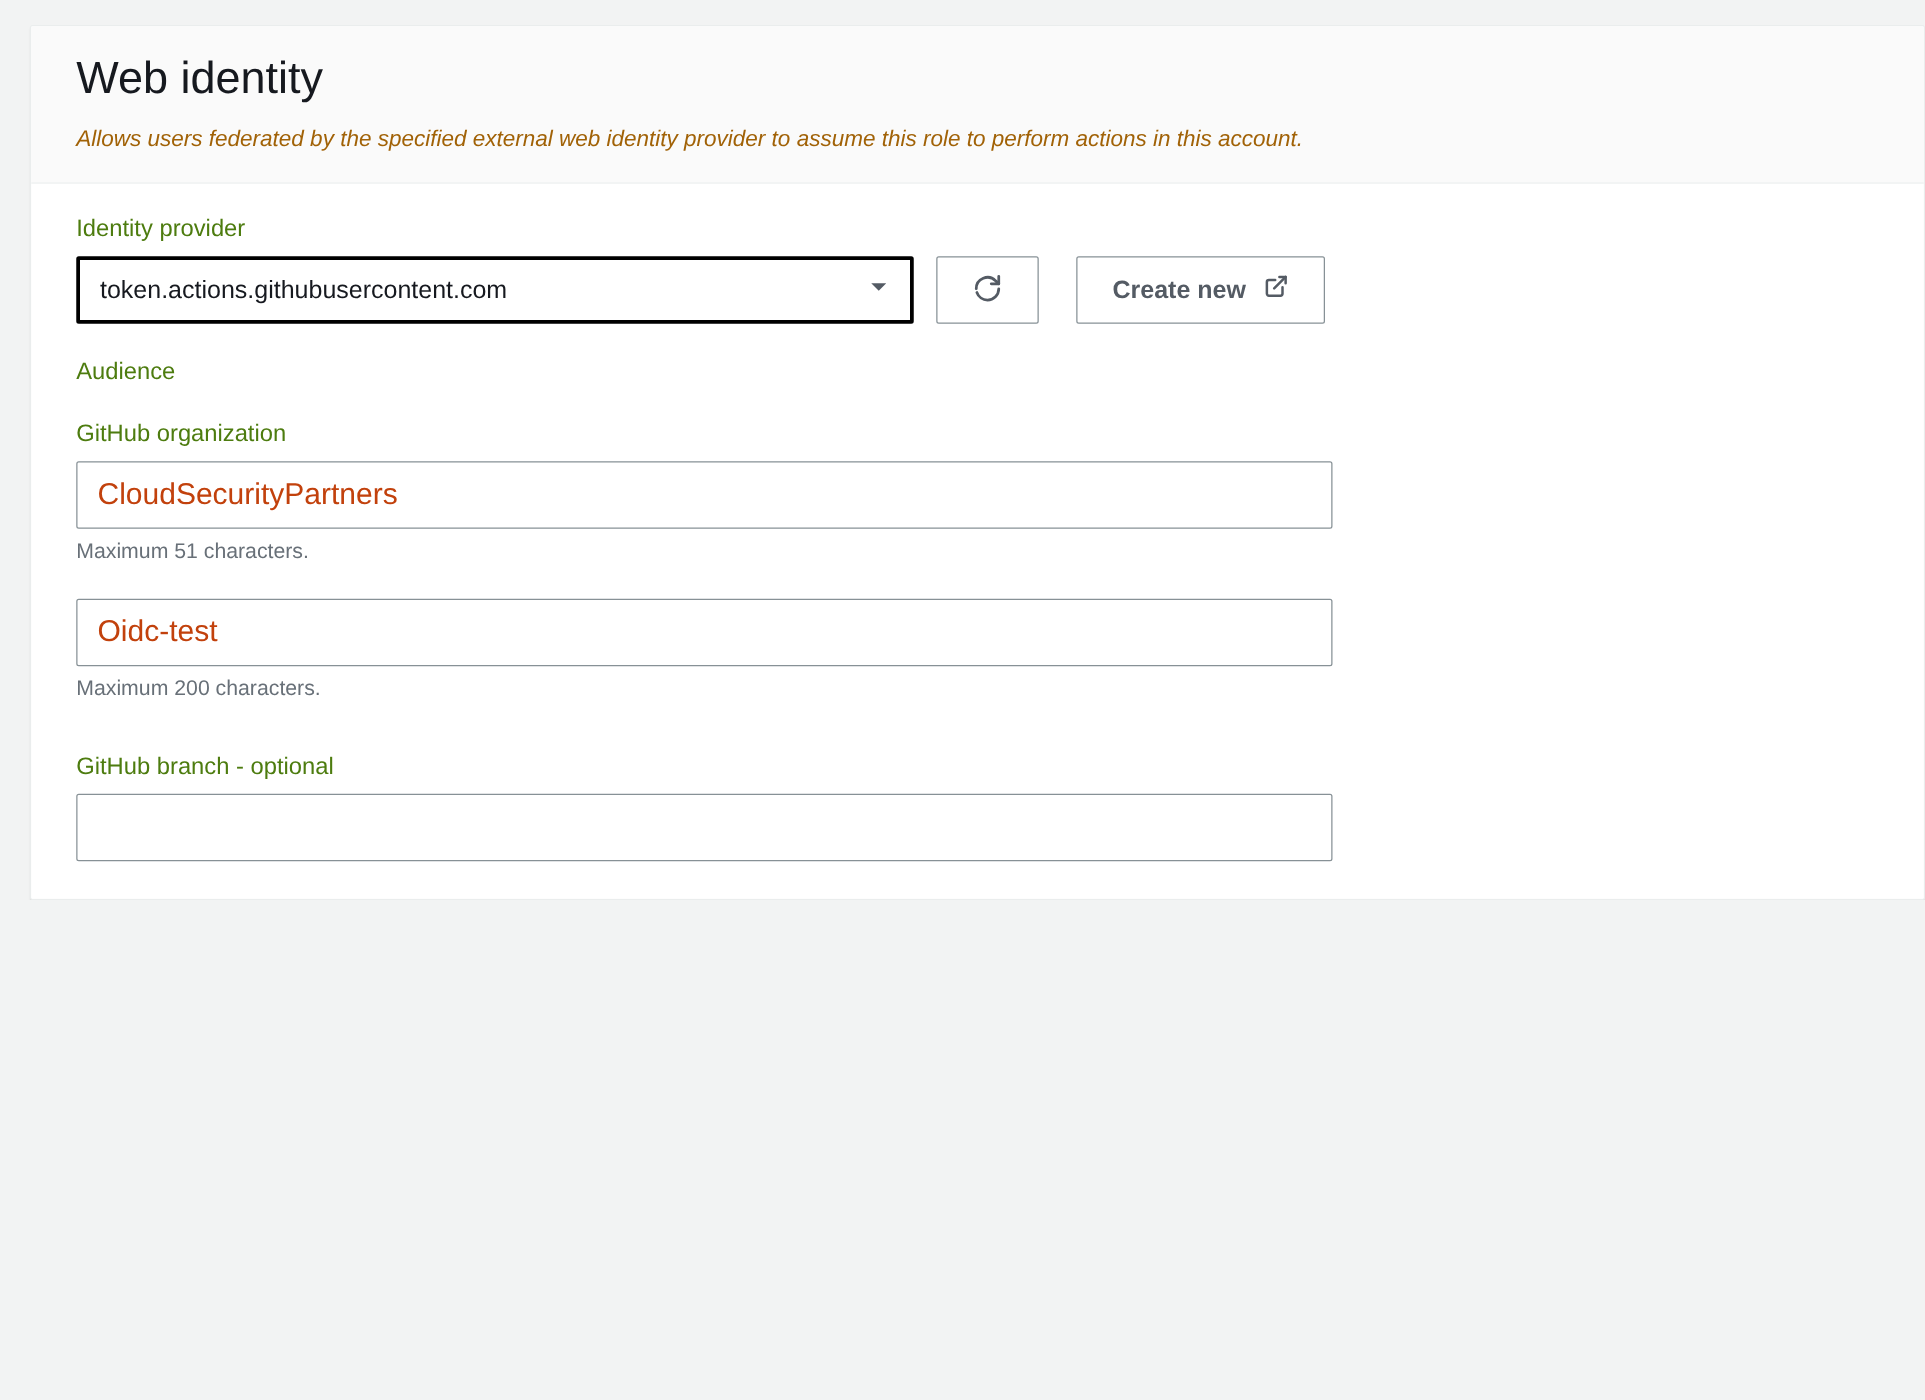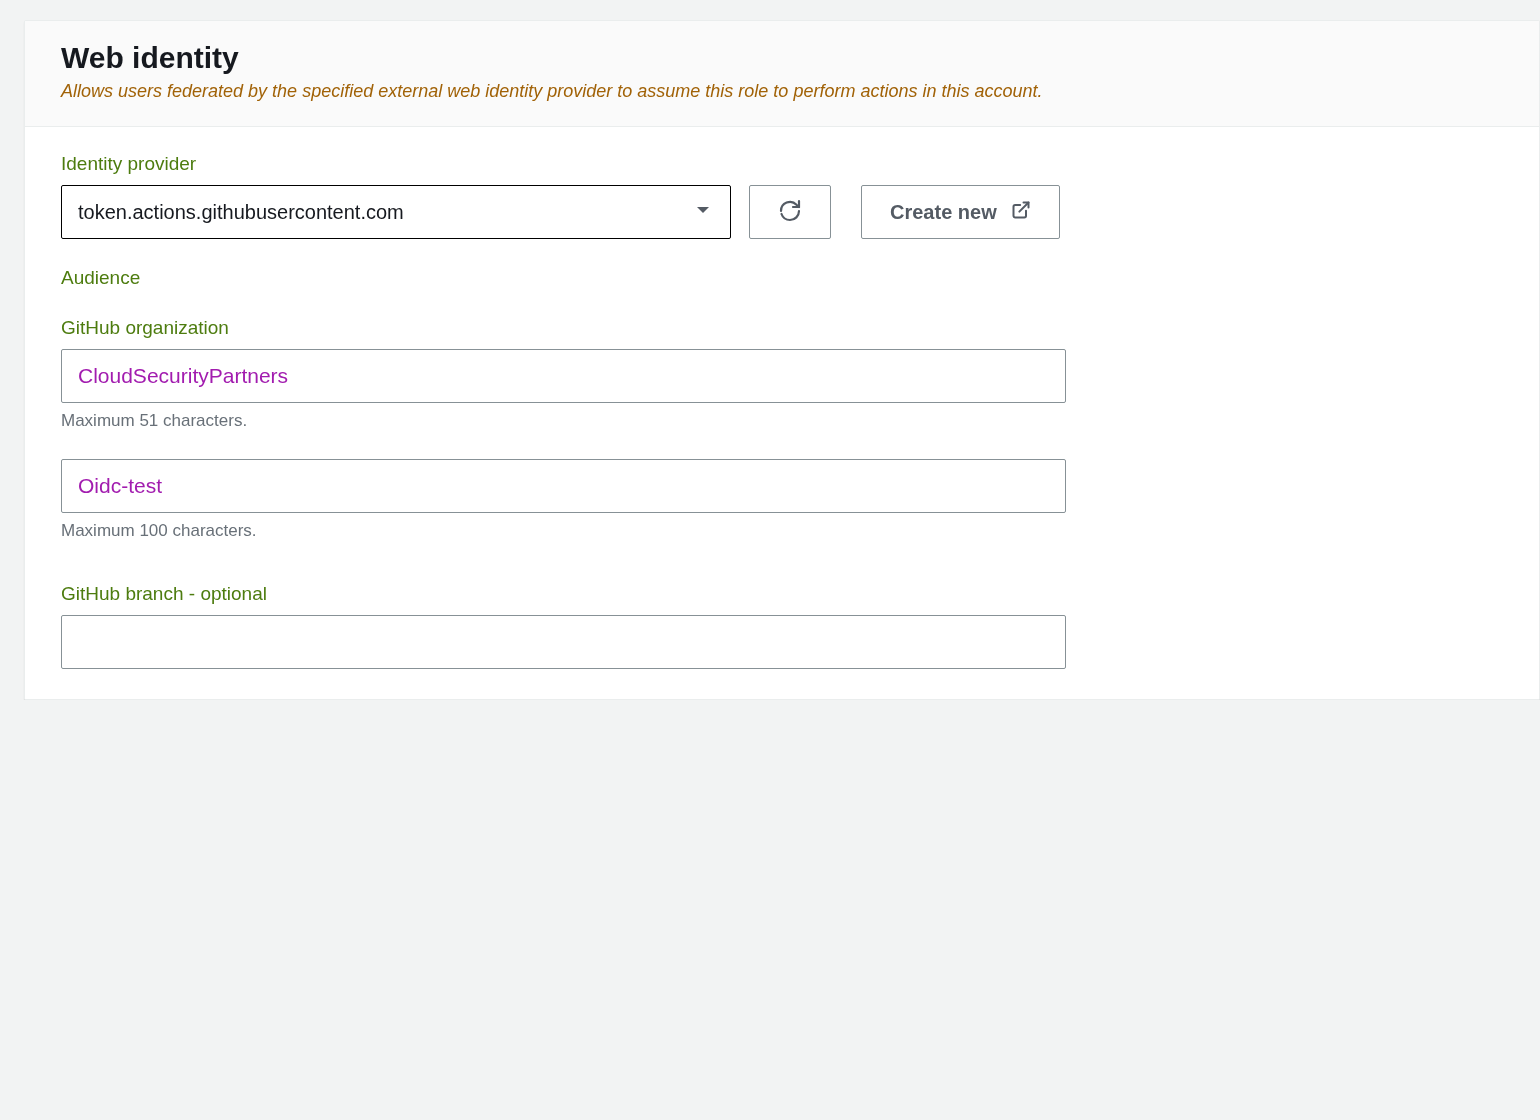--- a/index.html
+++ b/index.html
@@ -19,24 +19,24 @@
       box-shadow: 0 1px 1px rgba(0,0,0,0.05), 0 2px 2px rgba(0,0,0,0.05);
       border-radius: 2px;
       overflow: hidden;
     }
     .panel-header {
       background: #fafafa;
       padding: 20px 36px 22px 36px;
       border-bottom: 1px solid #eaeded;
     }
     .panel-title {
-      font-size: 30px;
-      font-weight: 700;
+      font-size: 36px;
+      font-weight: 400;
       color: #16191f;
-      margin-bottom: 4px;
+      margin-bottom: 16px;
     }
     .panel-description {
       font-size: 18px;
       color: #a16207;
       line-height: 1.4;
       font-style: italic;
     }
     .panel-body {
       padding: 26px 36px 30px 36px;
       background: #fff;
@@ -60,21 +60,21 @@
       gap: 18px;
       align-items: stretch;
     }
     .select-wrap {
       position: relative;
       width: 670px;
     }
     .select-input {
       width: 100%;
       height: 54px;
-      border: 1px solid #000000;
+      border: 3px solid #000000;
       border-radius: 2px;
       background: #fff;
       padding: 0 54px 0 16px;
       font-size: 20px;
       color: #16191f;
       text-align: left;
       cursor: pointer;
       display: flex;
       align-items: center;
       font-family: inherit;
@@ -117,22 +117,22 @@
       font-weight: 700;
       color: #545b64;
     }
     .text-input {
       width: 1005px;
       height: 54px;
       border: 1px solid #879196;
       border-radius: 2px;
       background: #fff;
       padding: 0 16px;
-      font-size: 21px;
-      color: #a21caf;
+      font-size: 24px;
+      color: #c2410c;
       font-family: inherit;
     }
     .helper-text {
       font-size: 17px;
       color: #687078;
       margin-top: 8px;
     }
   </style>
 </head>
 <body>
@@ -182,21 +182,21 @@
     </div>
 
     <div class="form-field">
       <label class="field-label">GitHub organization</label>
       <input type="text" class="text-input" value="CloudSecurityPartners" style="">
       <div class="helper-text">Maximum 51 characters.</div>
     </div>
 
     <div class="form-field">
       <input type="text" class="text-input" value="Oidc-test" style="">
-      <div class="helper-text">Maximum 100 characters.</div>
+      <div class="helper-text">Maximum 200 characters.</div>
     </div>
 
     <div class="form-field">
       <label class="field-label">GitHub branch - optional</label>
       <input type="text" class="text-input" value="" style="">
     </div>
 
   </div>
 </div>
 

